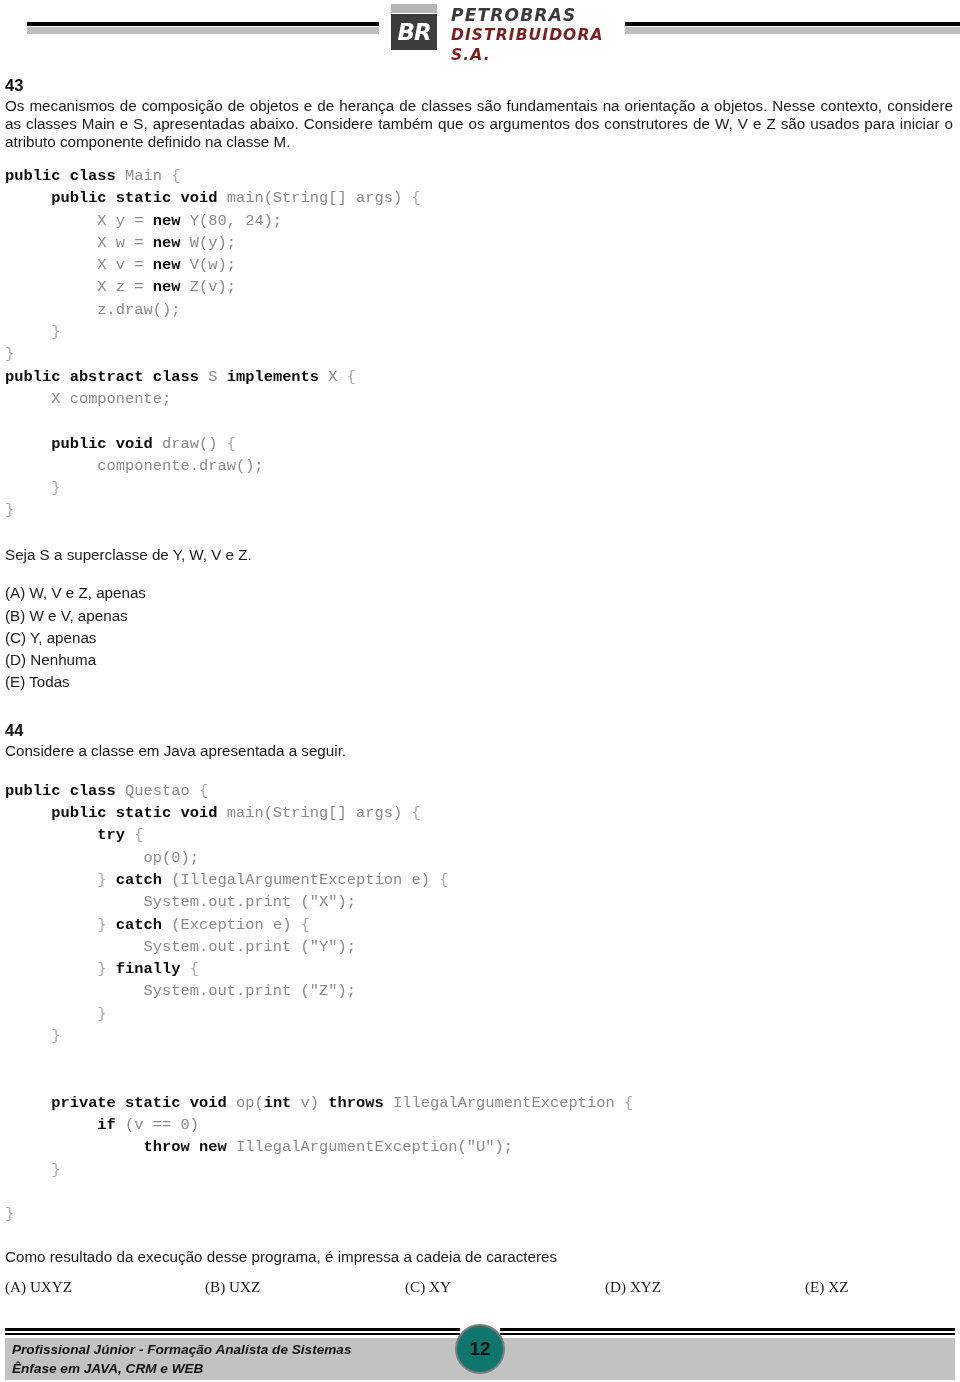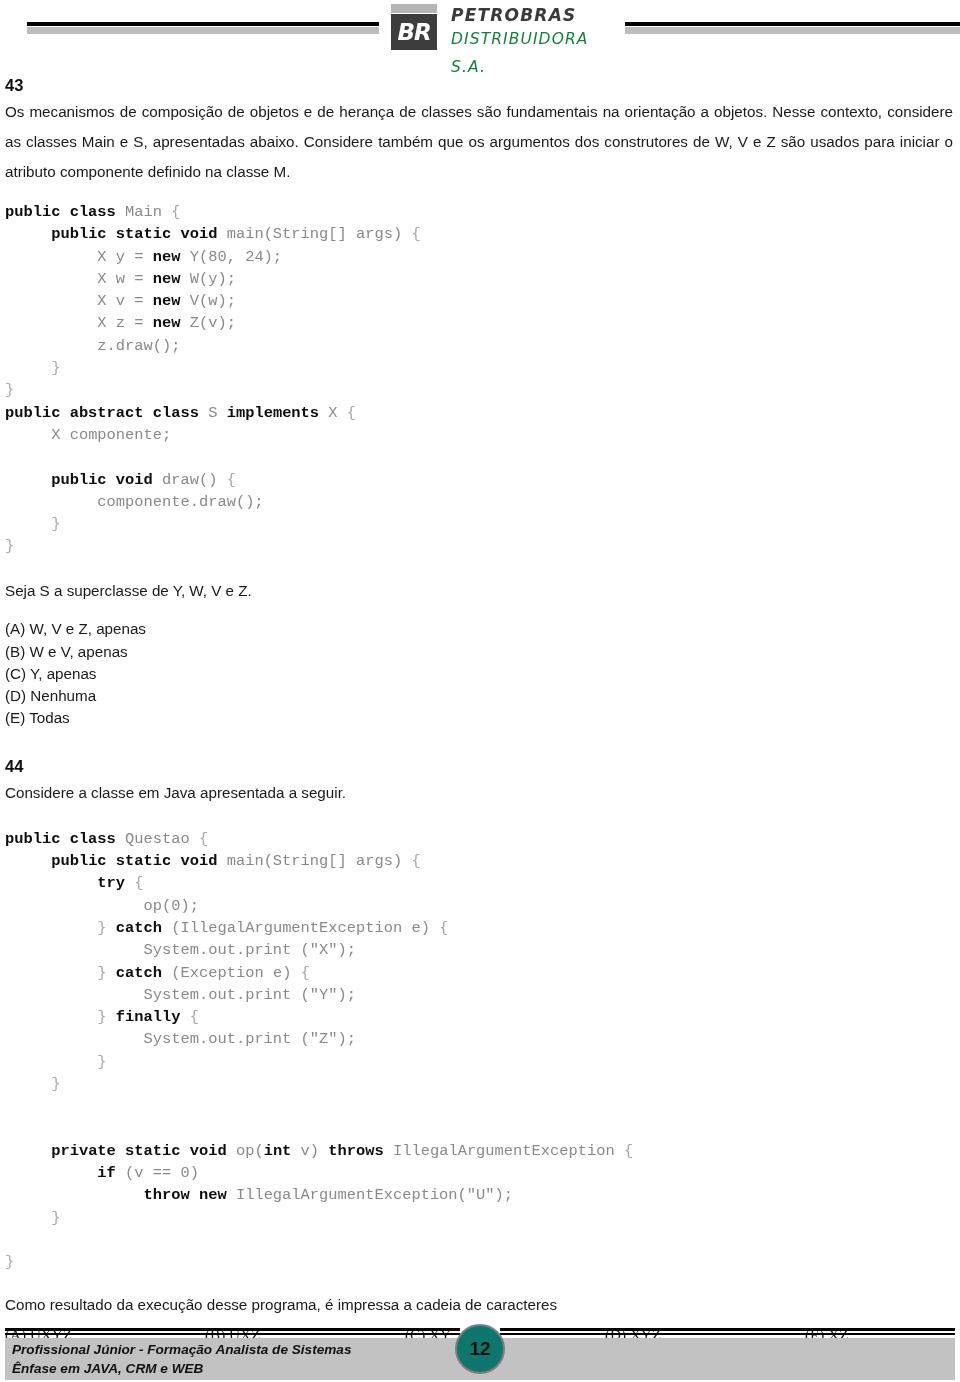--- a/index.html
+++ b/index.html
@@ -93,26 +93,26 @@
     font-family: "DejaVu Sans", sans-serif;
     font-weight: bold;
     font-style: italic;
     font-size: 17px;
     letter-spacing: 1.2px;
     color: #3a3a3a;
     line-height: 20px;
   }
   .logo-distribuidora {
     font-family: "DejaVu Sans", sans-serif;
-    font-weight: normal;
+    font-weight: bold;
     font-style: italic;
     font-size: 15.5px;
     letter-spacing: 1.1px;
-    color: #15803d;
-    line-height: 28px;
+    color: #7f1d1d;
+    line-height: 20px;
   }
 
   
   .content {
     position: absolute;
     left: 5px;
     top: 58px;
     width: 950px;
     margin-top: 17px;
   }
@@ -121,21 +121,21 @@
     font-family: "Liberation Sans", sans-serif;
     font-weight: bold;
     font-size: 16.5px;
     color: #111111;
     margin: 0 0 2px 0;
     line-height: 20px;
   }
   .q-text {
     font-family: "Liberation Sans", sans-serif;
     font-size: 15.2px;
-    line-height: 30px;
+    line-height: 18px;
     color: #1a1a1a;
     margin: 0;
     text-align: justify;
     width: 948px;
   }
   .q-text.nojust { text-align: left; }
 
   
   .code {
     font-family: "Liberation Mono", "DejaVu Sans Mono", monospace;

